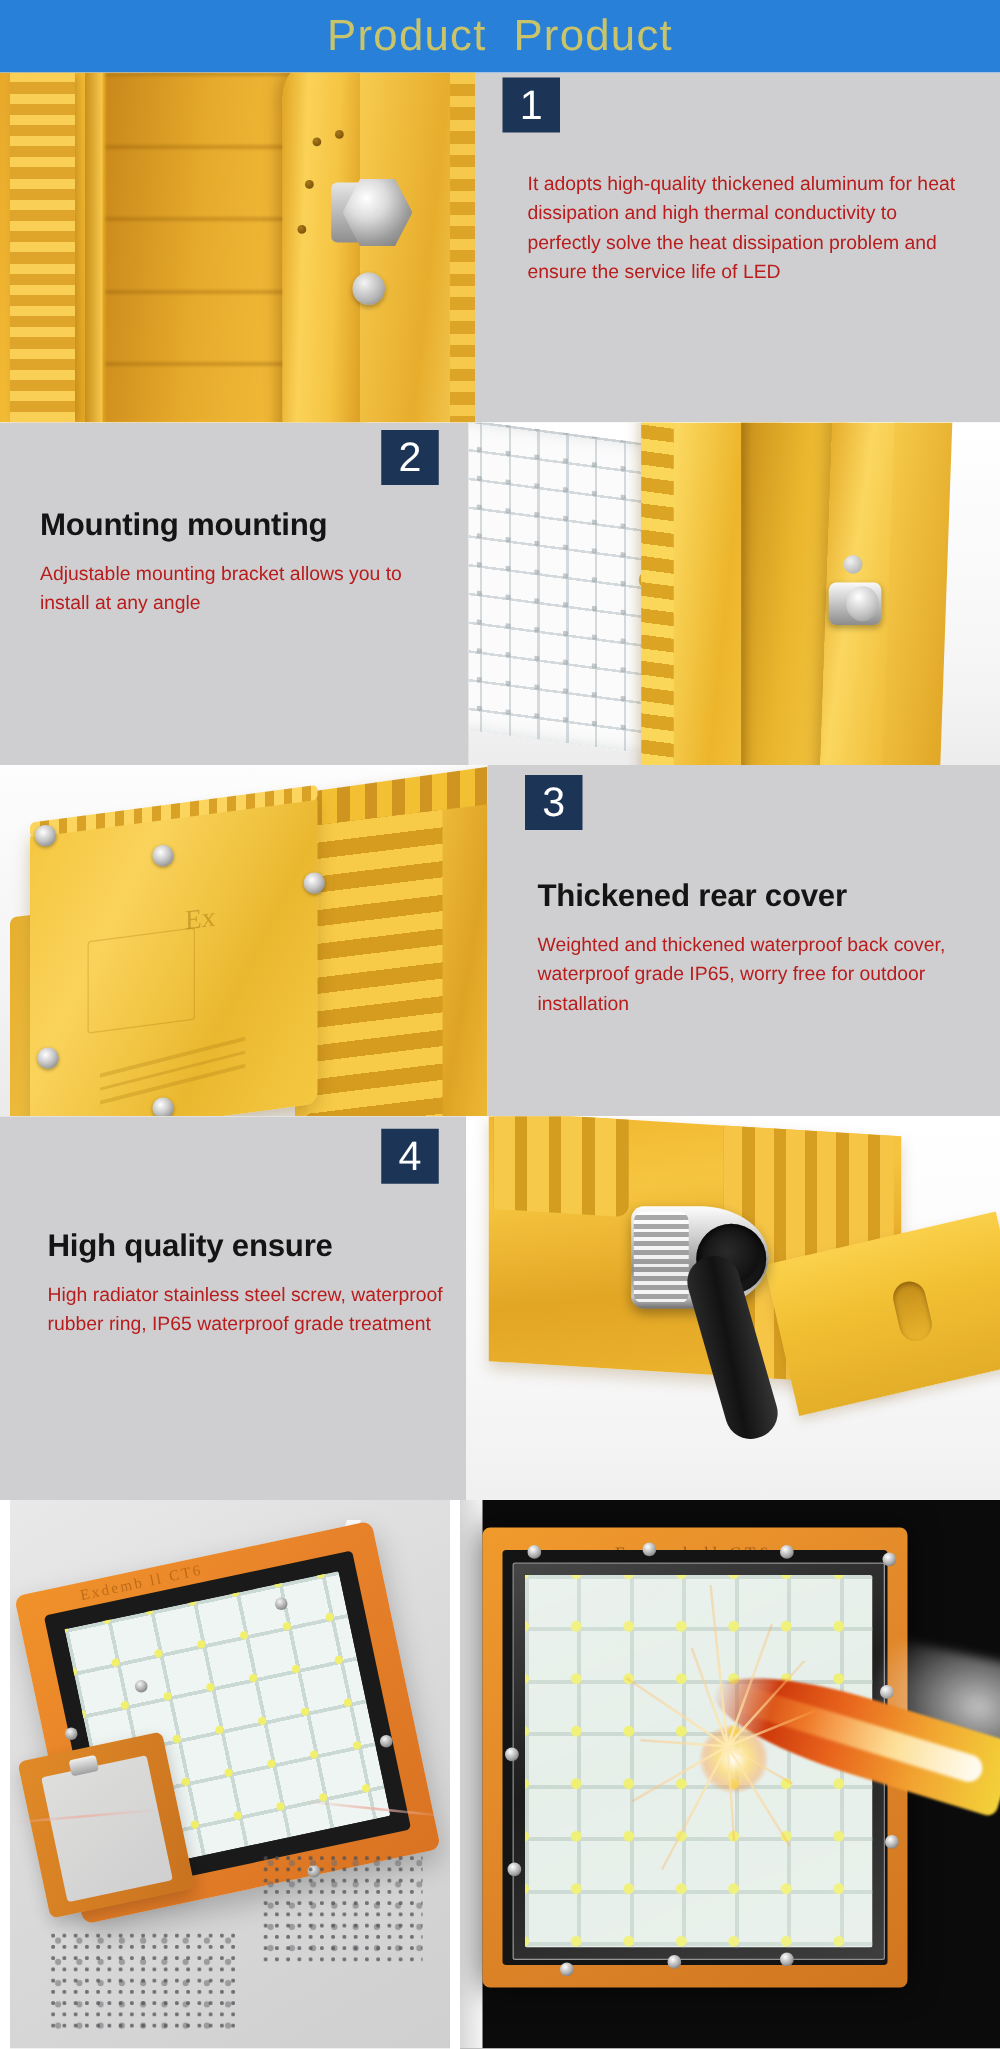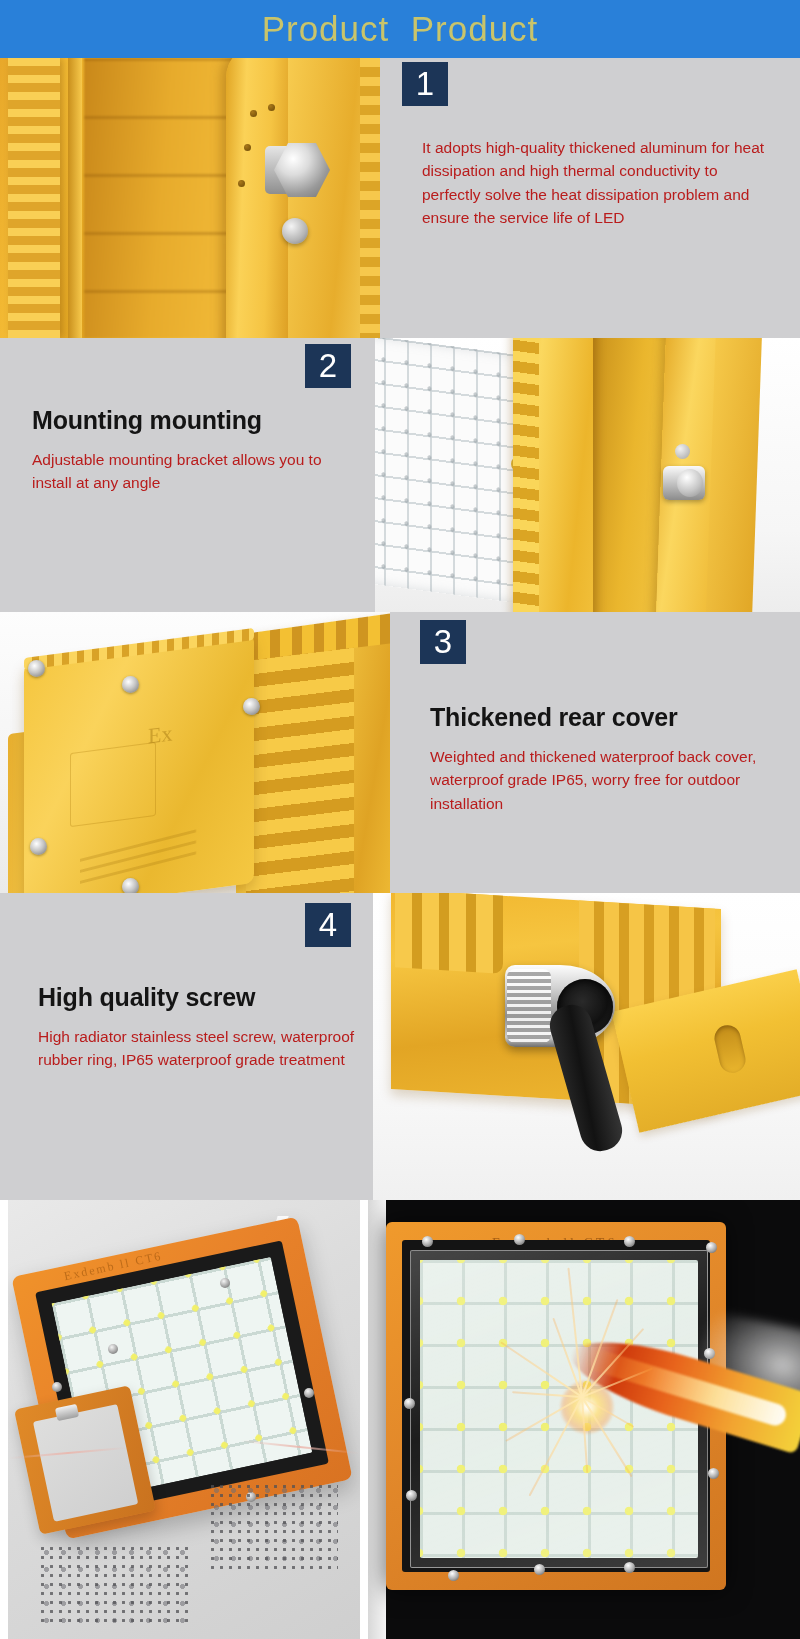--- a/index.html
+++ b/index.html
@@ -541,21 +541,21 @@
         <h2>Thickened rear cover</h2>
         <p>Weighted and thickened waterproof back cover, waterproof grade IP65, worry free for outdoor installation</p>
       </div>
     </div>
   </div>
 
   <div class="row" style="top:893px;height:307px;">
     <div class="panel" style="left:0;width:373px;">
       <div class="badge" style="left:305px;top:10px;">4</div>
       <div class="txt" style="left:38px;top:90px;width:330px;">
-        <h2>High quality screw</h2>
+        <h2>High quality ensure</h2>
         <p>High radiator stainless steel screw, waterproof rubber ring, IP65 waterproof grade treatment</p>
       </div>
     </div>
     <div class="photo r4img" style="left:373px;width:427px;">
       <div class="housing"></div>
       <div class="flatbar"></div>
       <div class="slot"></div>
       <div class="gland"></div>
       <div class="glandhole"></div>
       <div class="cable"></div>

